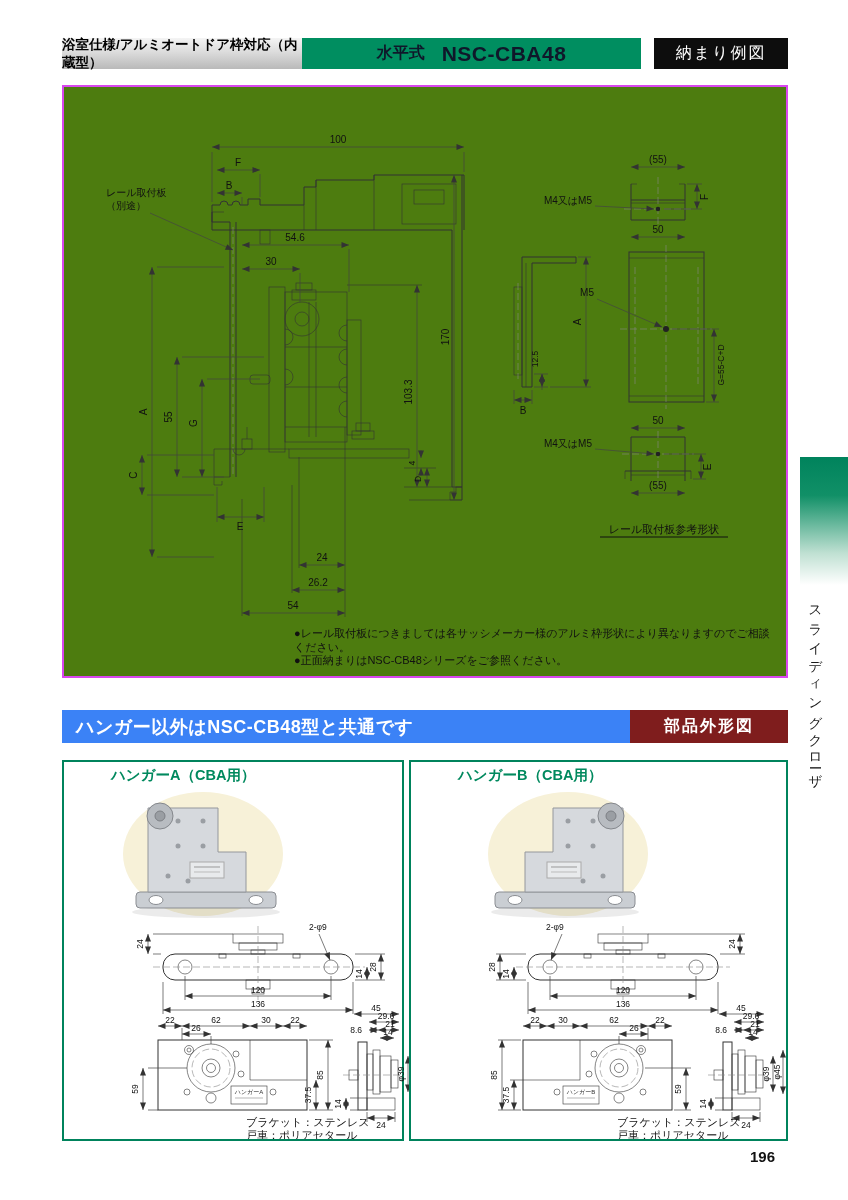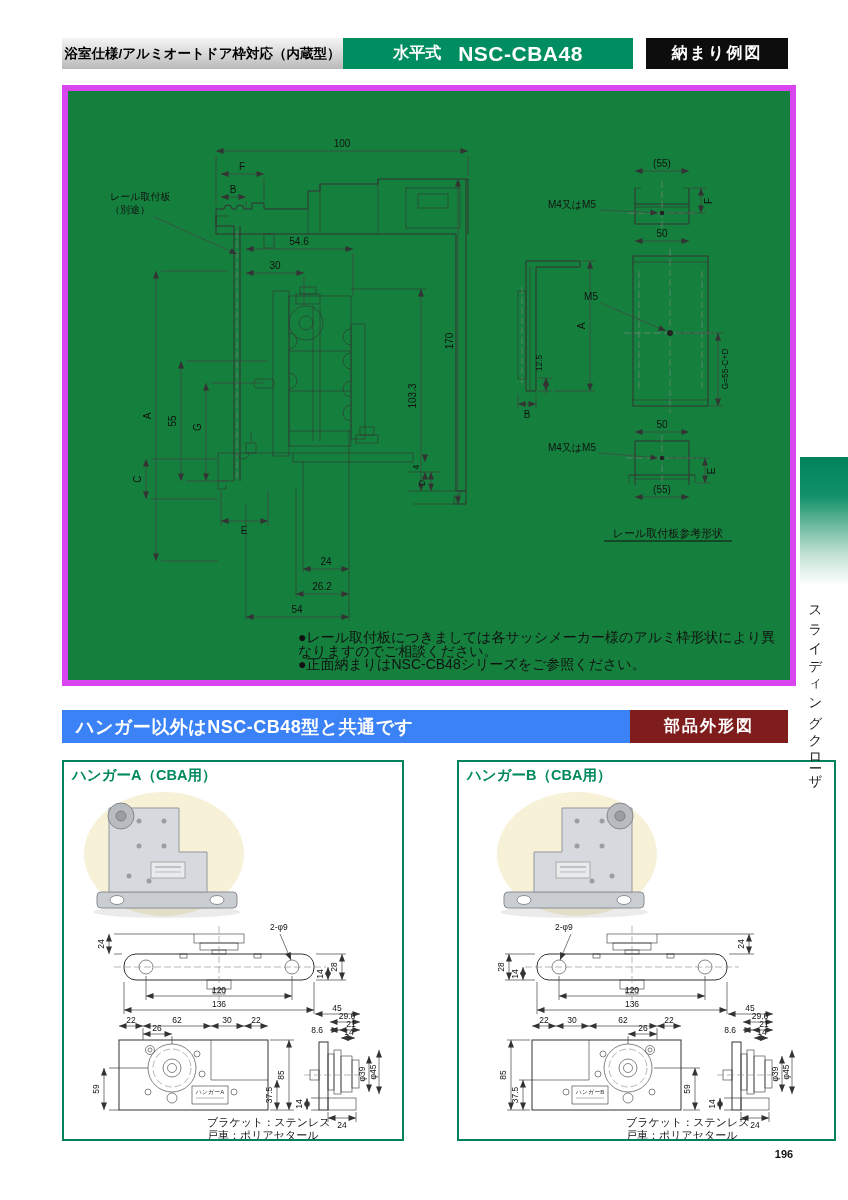--- a/index.html
+++ b/index.html
@@ -1,46 +1,46 @@
 <!DOCTYPE html>
 <html><head>
 <meta charset="utf-8">
 <style>
   html,body{margin:0;padding:0;background:#fff;}
   .page{position:relative;width:848px;height:1200px;background:#fff;overflow:hidden;
         font-family:"Liberation Sans","DejaVu Sans",sans-serif;}
   
   .hdr{position:absolute;left:62px;top:38px;width:726px;height:31px;display:flex;}
-  .hdr-spec{width:281px;background:linear-gradient(180deg,#f4f4f4 0%,#dcdcdc 45%,#b9b9b9 100%);
+  .hdr-spec{width:240px;background:linear-gradient(180deg,#f4f4f4 0%,#dcdcdc 45%,#b9b9b9 100%);
             color:#000;font-weight:bold;font-size:13.5px;display:flex;align-items:center;justify-content:center;}
-  .hdr-model{width:290px;background:#008e60;color:#ffffff;display:flex;align-items:center;justify-content:center;gap:17px;}
+  .hdr-model{width:339px;background:#008e60;color:#0f172a;display:flex;align-items:center;justify-content:center;gap:17px;}
   .hdr-model .t1{font-size:16px;font-weight:bold;}
   .hdr-model .t2{font-size:21px;font-weight:bold;letter-spacing:.5px;}
   .hdr-gap{width:13px;background:#fff;}
-  .hdr-black{flex:1;background:#0d0d0d;color:#fff;font-weight:bold;font-size:16px;
+  .hdr-black{flex:1;background:#0d0d0d;color:#fff;font-weight:normal;font-size:16px;
              display:flex;align-items:center;justify-content:center;letter-spacing:2px;}
   .hdr2{position:absolute;left:62px;top:710px;width:726px;height:33px;display:flex;}
   .hdr2-green{width:568px;background:#3b82f6;color:#fff;font-weight:bold;font-size:18px;
               display:flex;align-items:center;padding-left:14px;box-sizing:border-box;letter-spacing:.5px;}
   .hdr2-black{flex:1;background:#7f1d1d;color:#fff;font-weight:bold;font-size:16px;
               display:flex;align-items:center;justify-content:center;letter-spacing:2px;}
   
-  .mainbox{position:absolute;left:62px;top:85px;width:722px;height:589px;border:6px solid #d946ef;background:#15803d;}
-  .notes{position:absolute;left:230px;top:540px;width:485px;font-size:14px;line-height:13.5px;color:#111;}
+  .mainbox{position:absolute;left:62px;top:85px;width:722px;height:589px;border:2px solid #d946ef;background:#4d7c0f;}
+  .notes{position:absolute;left:230px;top:540px;width:485px;font-size:11px;line-height:13.5px;color:#111;}
   
-  .panel{position:absolute;top:760px;height:381px;border:2px solid #00835c;background:#fff;box-sizing:border-box;}
+  .panel{position:absolute;top:760px;height:381px;border:2px solid #00835c;background:#fff;box-sizing:border-box;padding-left:39px;}
   .panelA{left:62px;width:342px;}
-  .panelB{left:409px;width:379px;margin-left:48px;}
+  .panelB{left:409px;width:379px;}
   .ptitle{height:26px;display:flex;align-items:center;padding-left:8px;color:#00895e;font-weight:bold;font-size:14.5px;}
   
   .sidetab{position:absolute;left:800px;top:457px;width:48px;height:128px;
            background:linear-gradient(180deg,#00835c 0%,#119067 30%,#bfe0d2 75%,#ffffff 100%);}
   .sidetext{position:absolute;left:806px;top:596px;height:220px;writing-mode:vertical-rl;
             font-size:13.5px;letter-spacing:3px;color:#1a1a1a;}
-  .pagenum{position:absolute;left:750px;top:1148px;width:68px;text-align:center;font-weight:bold;font-size:11px;color:#111;}
+  .pagenum{position:absolute;left:750px;top:1148px;width:68px;text-align:left;font-weight:bold;font-size:15px;color:#111;}
   
   .ln{stroke:#333;stroke-width:1;fill:none;}
   .tn{stroke:#333;stroke-width:.6;fill:none;}
   .dm{stroke:#444;stroke-width:.7;fill:none;}
   .cl{stroke:#888;stroke-width:.6;fill:none;stroke-dasharray:7 3;}
   .dl{font-family:"Liberation Sans","DejaVu Sans",sans-serif;font-size:10px;fill:#111;}
   .dls{font-size:8.5px;}
   .dlt{font-size:11px;}
   .met1{fill:#d6d9dd;stroke:#94979c;stroke-width:1;}
   .met2{fill:#caced3;stroke:#8a8d92;stroke-width:1;}

